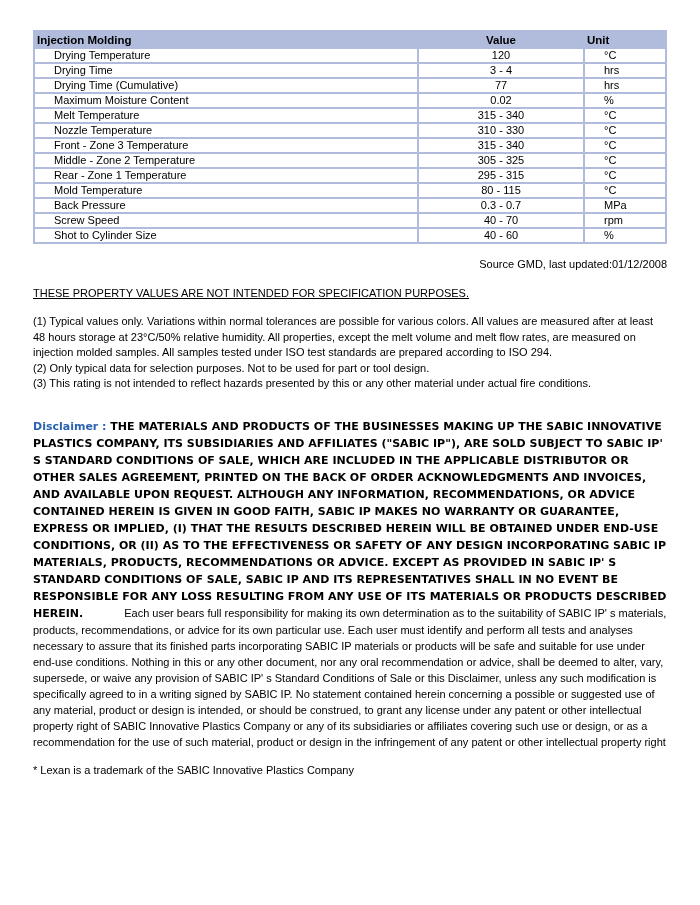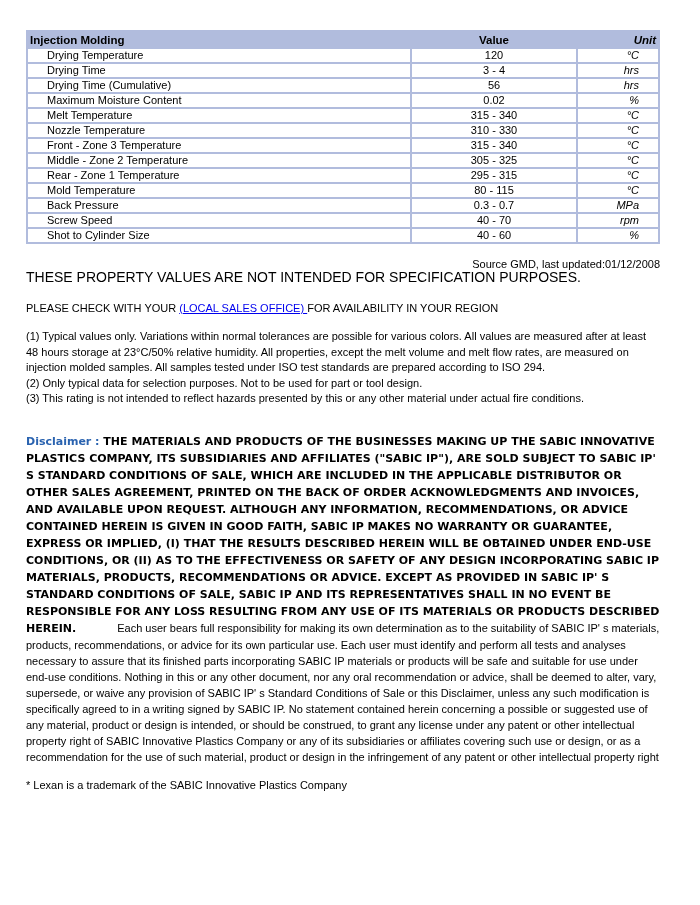--- a/index.html
+++ b/index.html
@@ -11,21 +11,21 @@
       width: 700px;
       height: 905px;
       position: relative;
       font-family: "Liberation Sans", sans-serif;
       color: #000;
       font-size: 11px;
       overflow: hidden;
     }
     .page {
       position: absolute;
-      left: 26px;
+      left: 33px;
       top: 30px;
       width: 634px;
     }
     table.props {
       width: 634px;
       border-collapse: collapse;
       table-layout: fixed;
       font-size: 11px;
     }
     table.props th {
@@ -38,30 +38,32 @@
     }
     table.props td {
       height: 13px;
       padding: 0 19px;
       border: 2px solid #b1bcdd;
       line-height: 13px;
       white-space: nowrap;
     }
     table.props th.c0, table.props td.c0 { text-align: left; width: 378px; }
     table.props th.c1, table.props td.c1 { text-align: center; width: 160px; }
-    table.props th.c2, table.props td.c2 { text-align: right; font-style: italic; }
+    table.props th.c2, table.props td.c2 { text-align: left; }
     .source {
       text-align: right;
       margin-top: 14px;
       font-size: 11px;
       line-height: 13px;
     }
     .notice {
-      font-size: 14px;
-      line-height: 13px;
+      margin-top: 16px;
+      font-size: 11px;
+      line-height: 13px;
+      text-decoration: underline;
     }
     .notice2 {
       margin-top: 18px;
       font-size: 11px;
       line-height: 13px;
     }
     .notice2 a {
       color: #0000ee;
       text-decoration: underline;
     }
@@ -121,21 +123,21 @@
           <td class="c1">120</td>
           <td class="c2">°C</td>
         </tr>
         <tr>
           <td class="c0">Drying Time</td>
           <td class="c1">3 - 4</td>
           <td class="c2">hrs</td>
         </tr>
         <tr>
           <td class="c0">Drying Time (Cumulative)</td>
-          <td class="c1">56</td>
+          <td class="c1">77</td>
           <td class="c2">hrs</td>
         </tr>
         <tr>
           <td class="c0">Maximum Moisture Content</td>
           <td class="c1">0.02</td>
           <td class="c2">%</td>
         </tr>
         <tr>
           <td class="c0">Melt Temperature</td>
           <td class="c1">315 - 340</td>
@@ -180,23 +182,20 @@
           <td class="c0">Shot to Cylinder Size</td>
           <td class="c1">40 - 60</td>
           <td class="c2">%</td>
         </tr>
       </tbody>
   </table>
   <div class="source">Source GMD, last updated:01/12/2008</div>
 
   <div class="notice">THESE PROPERTY VALUES ARE NOT INTENDED FOR SPECIFICATION PURPOSES.</div>
 
-  <div class="notice2">
-    <span>PLEASE CHECK WITH YOUR </span><a href="#">(LOCAL SALES OFFICE) </a><span>FOR AVAILABILITY IN YOUR REGION</span>
-  </div>
 
   <div class="footnotes">
     <div>(1) Typical values only. Variations within normal tolerances are possible for various colors. All values are measured after at least 48 hours storage at 23°C/50% relative humidity. All properties, except the melt volume and melt flow rates, are measured on injection molded samples. All samples tested under ISO test standards are prepared according to ISO 294.</div>
     <div>(2) Only typical data for selection purposes. Not to be used for part or tool design.</div>
     <div>(3) This rating is not intended to reflect hazards presented by this or any other material under actual fire conditions.</div>
   </div>
 
   <div class="disclaimer"><span class="label">Disclaimer : </span><span class="caps">THE MATERIALS AND PRODUCTS OF THE BUSINESSES MAKING UP THE SABIC INNOVATIVE PLASTICS COMPANY, ITS SUBSIDIARIES AND AFFILIATES ("SABIC IP"), ARE SOLD SUBJECT TO SABIC IP' S STANDARD CONDITIONS OF SALE, WHICH ARE INCLUDED IN THE APPLICABLE DISTRIBUTOR OR OTHER SALES AGREEMENT, PRINTED ON THE BACK OF ORDER ACKNOWLEDGMENTS AND INVOICES, AND AVAILABLE UPON REQUEST. ALTHOUGH ANY INFORMATION, RECOMMENDATIONS, OR ADVICE CONTAINED HEREIN IS GIVEN IN GOOD FAITH, SABIC IP MAKES NO WARRANTY OR GUARANTEE, EXPRESS OR IMPLIED, (I) THAT THE RESULTS DESCRIBED HEREIN WILL BE OBTAINED UNDER END-USE CONDITIONS, OR (II) AS TO THE EFFECTIVENESS OR SAFETY OF ANY DESIGN INCORPORATING SABIC IP MATERIALS, PRODUCTS, RECOMMENDATIONS OR ADVICE. EXCEPT AS PROVIDED IN SABIC IP' S STANDARD CONDITIONS OF SALE, SABIC IP AND ITS REPRESENTATIVES SHALL IN NO EVENT BE RESPONSIBLE FOR ANY LOSS RESULTING FROM ANY USE OF ITS MATERIALS OR PRODUCTS DESCRIBED HEREIN.</span><span class="plain"> Each user bears full responsibility for making its own determination as to the suitability of SABIC IP' s materials, products, recommendations, or advice for its own particular use. Each user must identify and perform all tests and analyses necessary to assure that its finished parts incorporating SABIC IP materials or products will be safe and suitable for use under end-use conditions. Nothing in this or any other document, nor any oral recommendation or advice, shall be deemed to alter, vary, supersede, or waive any provision of SABIC IP' s Standard Conditions of Sale or this Disclaimer, unless any such modification is specifically agreed to in a writing signed by SABIC IP. No statement contained herein concerning a possible or suggested use of any material, product or design is intended, or should be construed, to grant any license under any patent or other intellectual property right of SABIC Innovative Plastics Company or any of its subsidiaries or affiliates covering such use or design, or as a recommendation for the use of such material, product or design in the infringement of any patent or other intellectual property right</span></div>
 
   <div class="trademark">* Lexan is a trademark of the SABIC Innovative Plastics Company</div>

